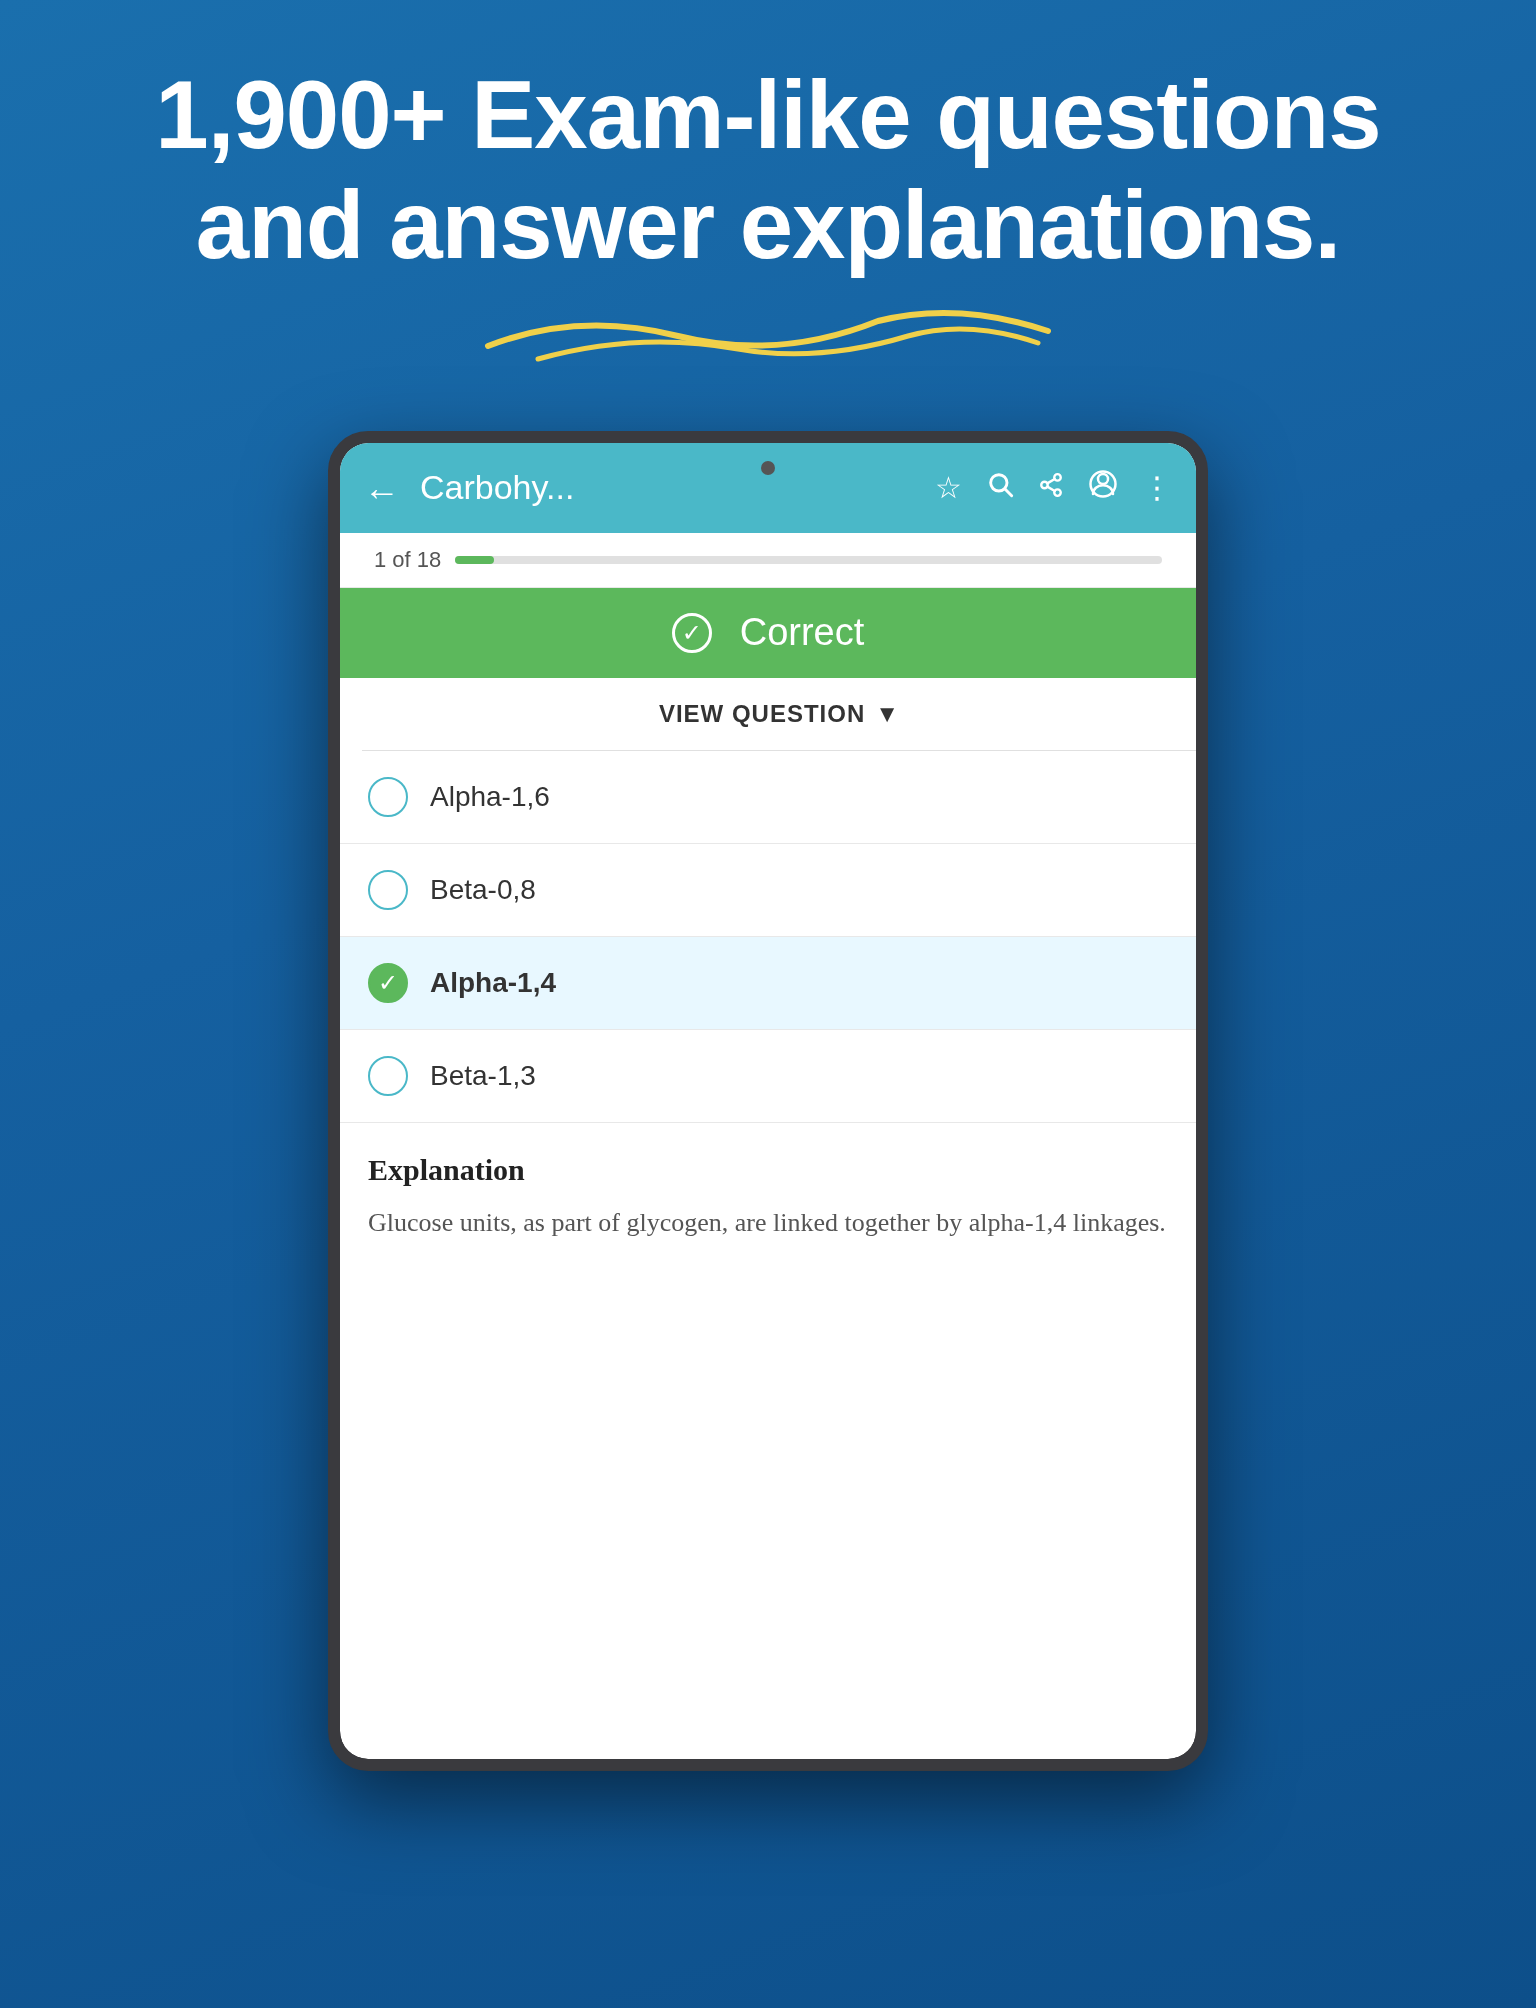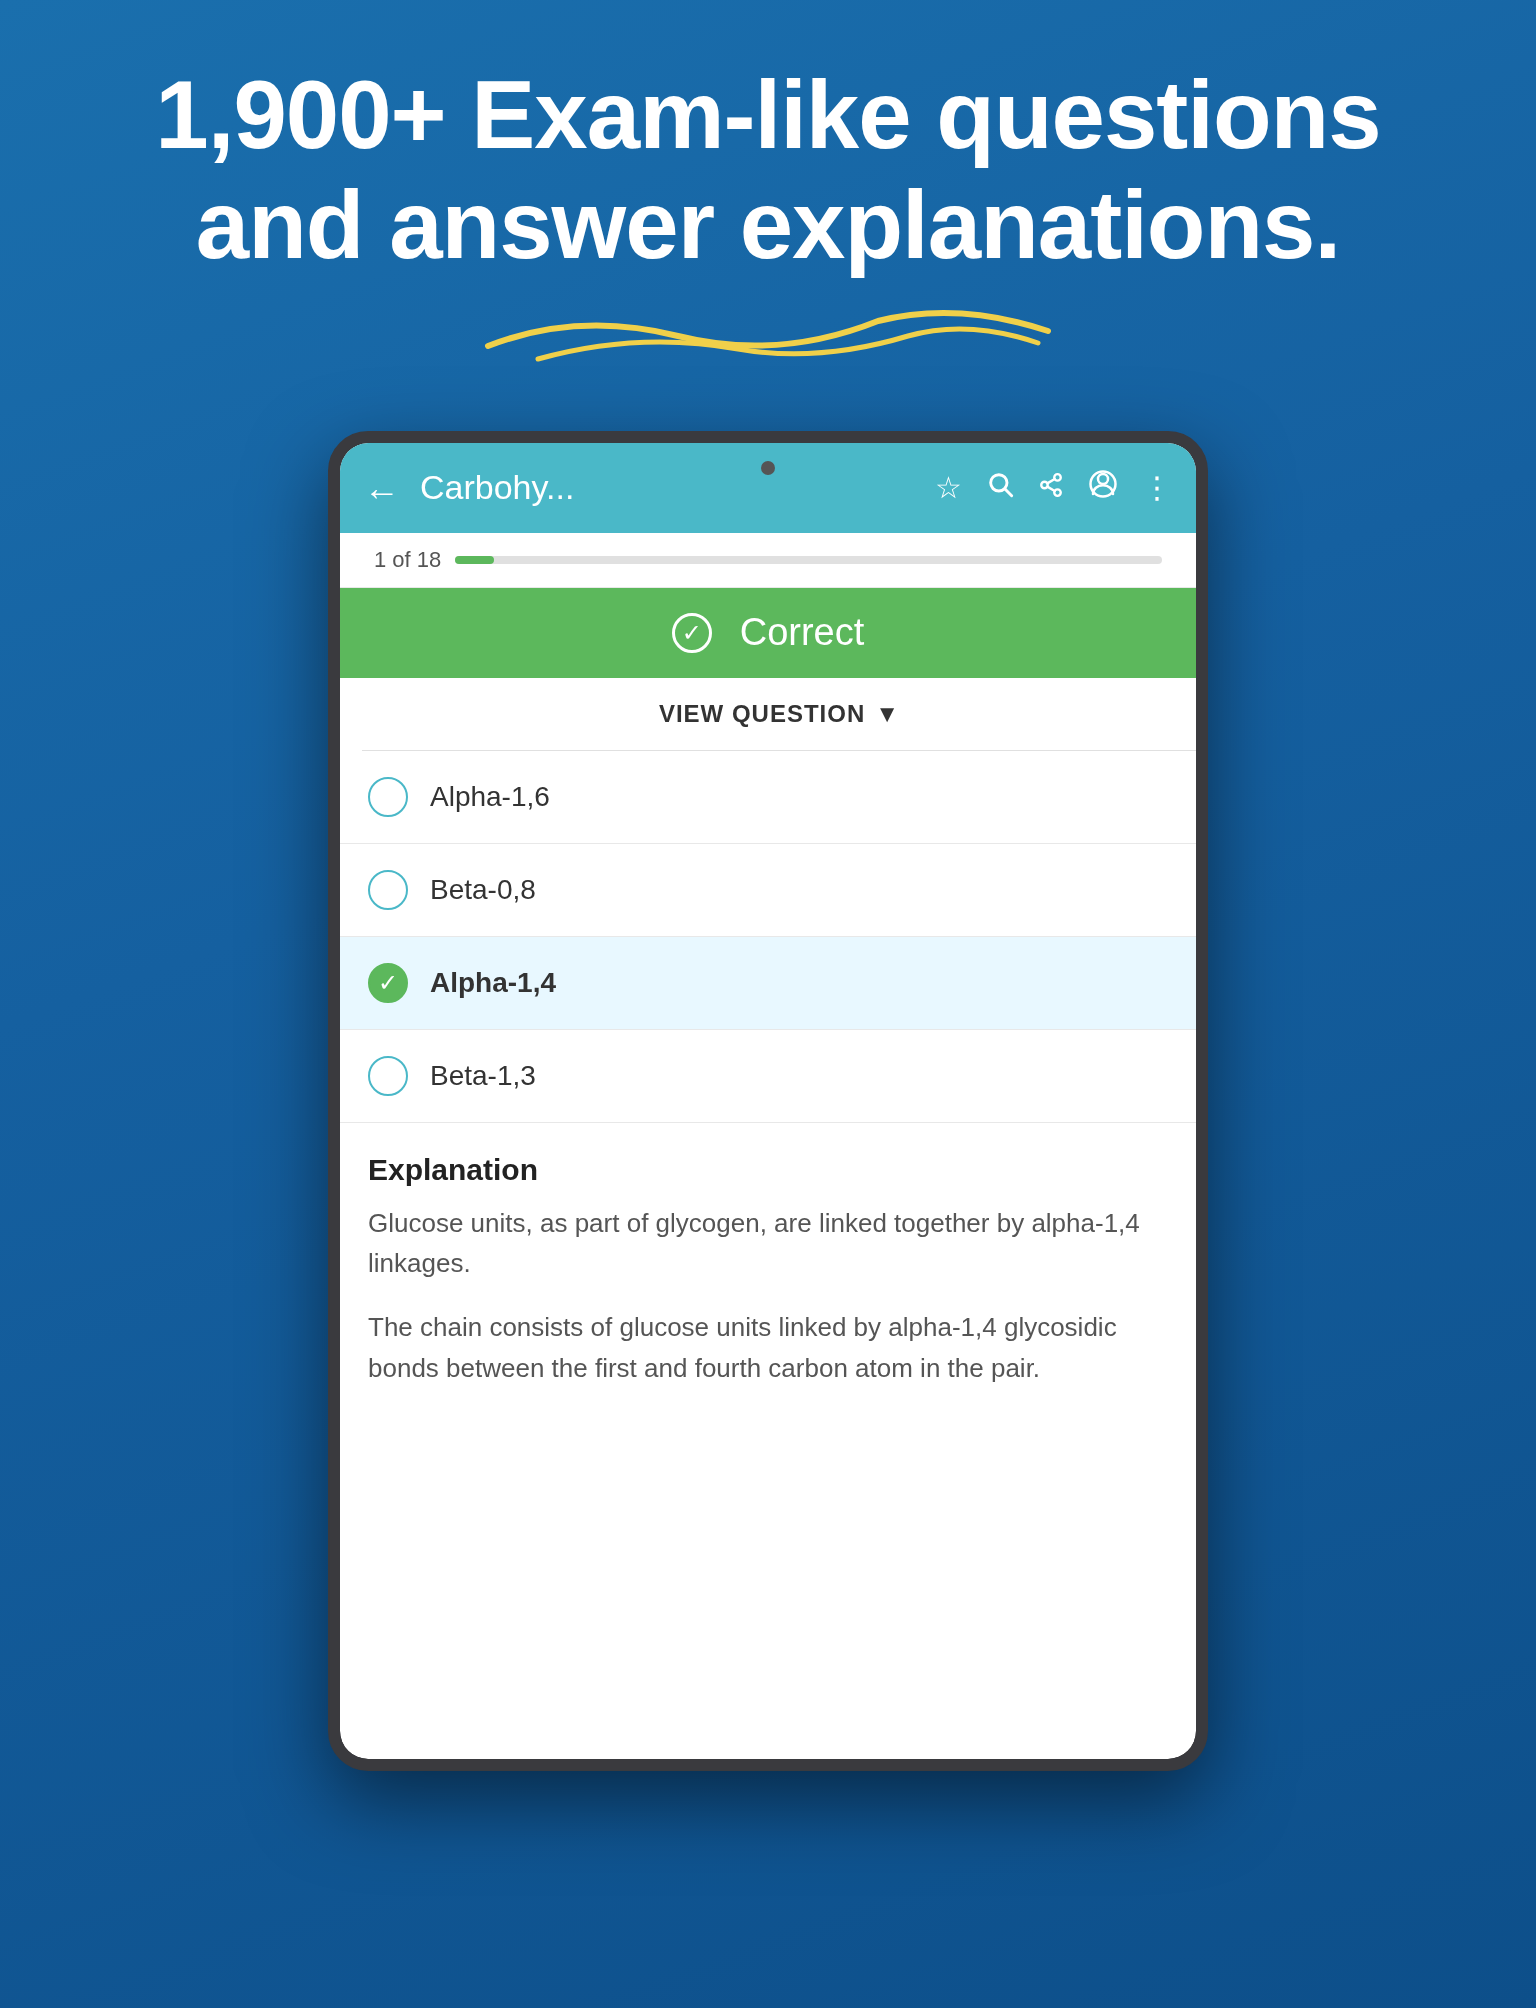--- a/index.html
+++ b/index.html
@@ -229,20 +229,21 @@
       color: #333;
     }
 
     .option-text.bold {
       font-weight: 700;
     }
 
     
     .explanation-section {
       padding: 30px 28px;
+      font-family: Liberation Serif, serif;
     }
 
     .explanation-title {
       font-size: 30px;
       font-weight: 700;
       color: #222;
       margin-bottom: 16px;
     }
 
     .explanation-text {
@@ -345,20 +346,19 @@
 
           <div class="option-row">
             <div class="radio-circle"></div>
             <span class="option-text">Beta-1,3</span>
           </div>
         </div>
 
         <div class="explanation-section">
           <div class="explanation-title">Explanation</div>
           <div class="explanation-text">Glucose units, as part of glycogen, are linked together by alpha-1,4 linkages.</div>
-          <div class="explanation-text">The chain consists of glucose units linked by alpha-1,4 glycosidic bonds between the first and fourth carbon atom in the pair.</div>
         </div>
 
       </div>
     </div>
   </div>
 
 </div>
 
 </body></html>

